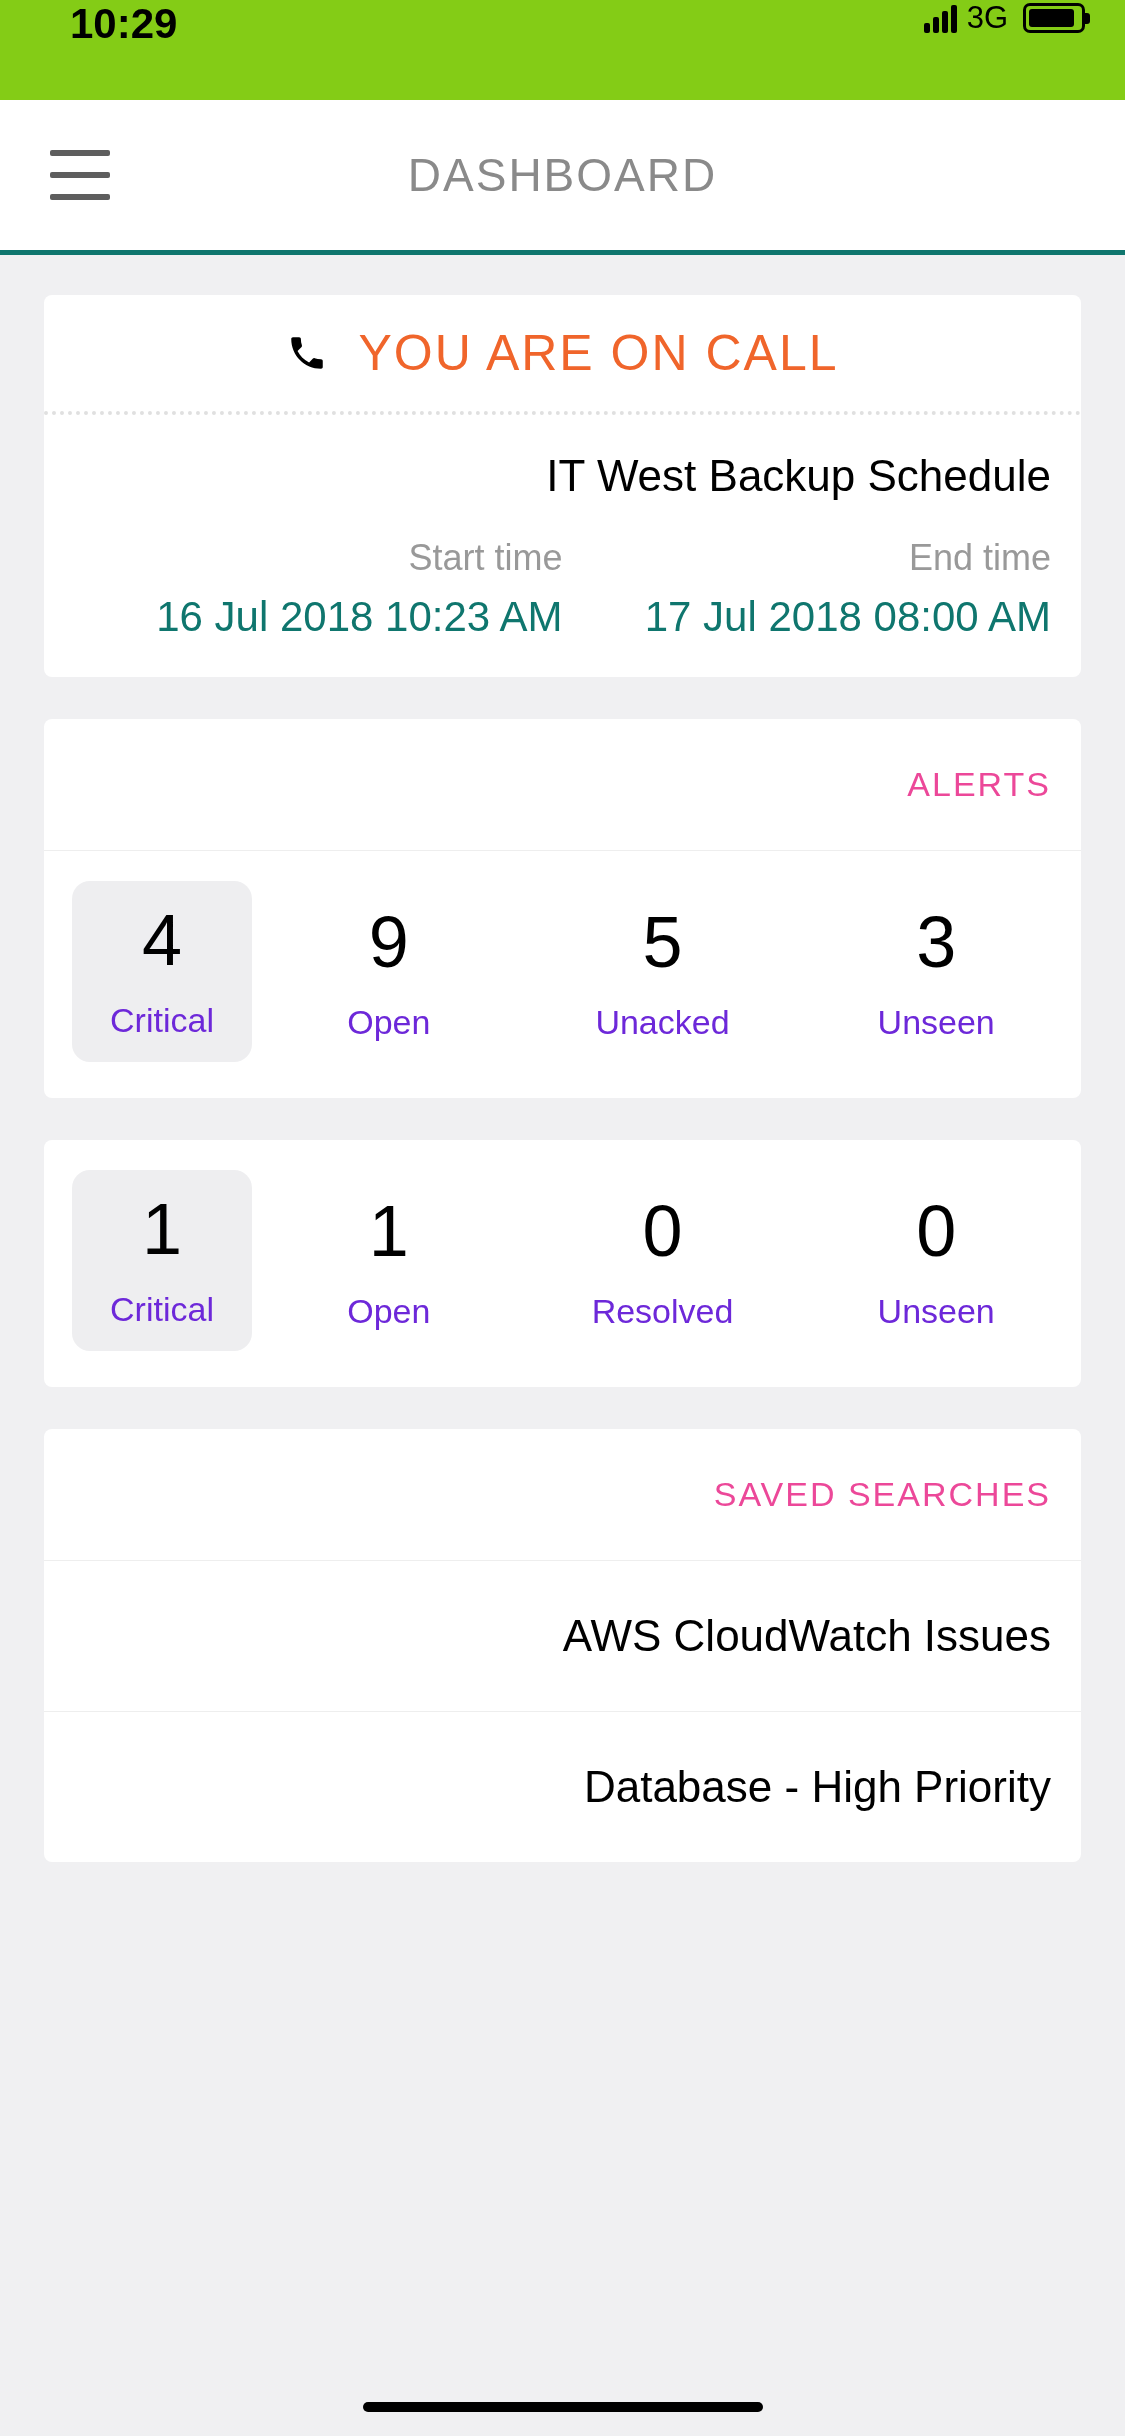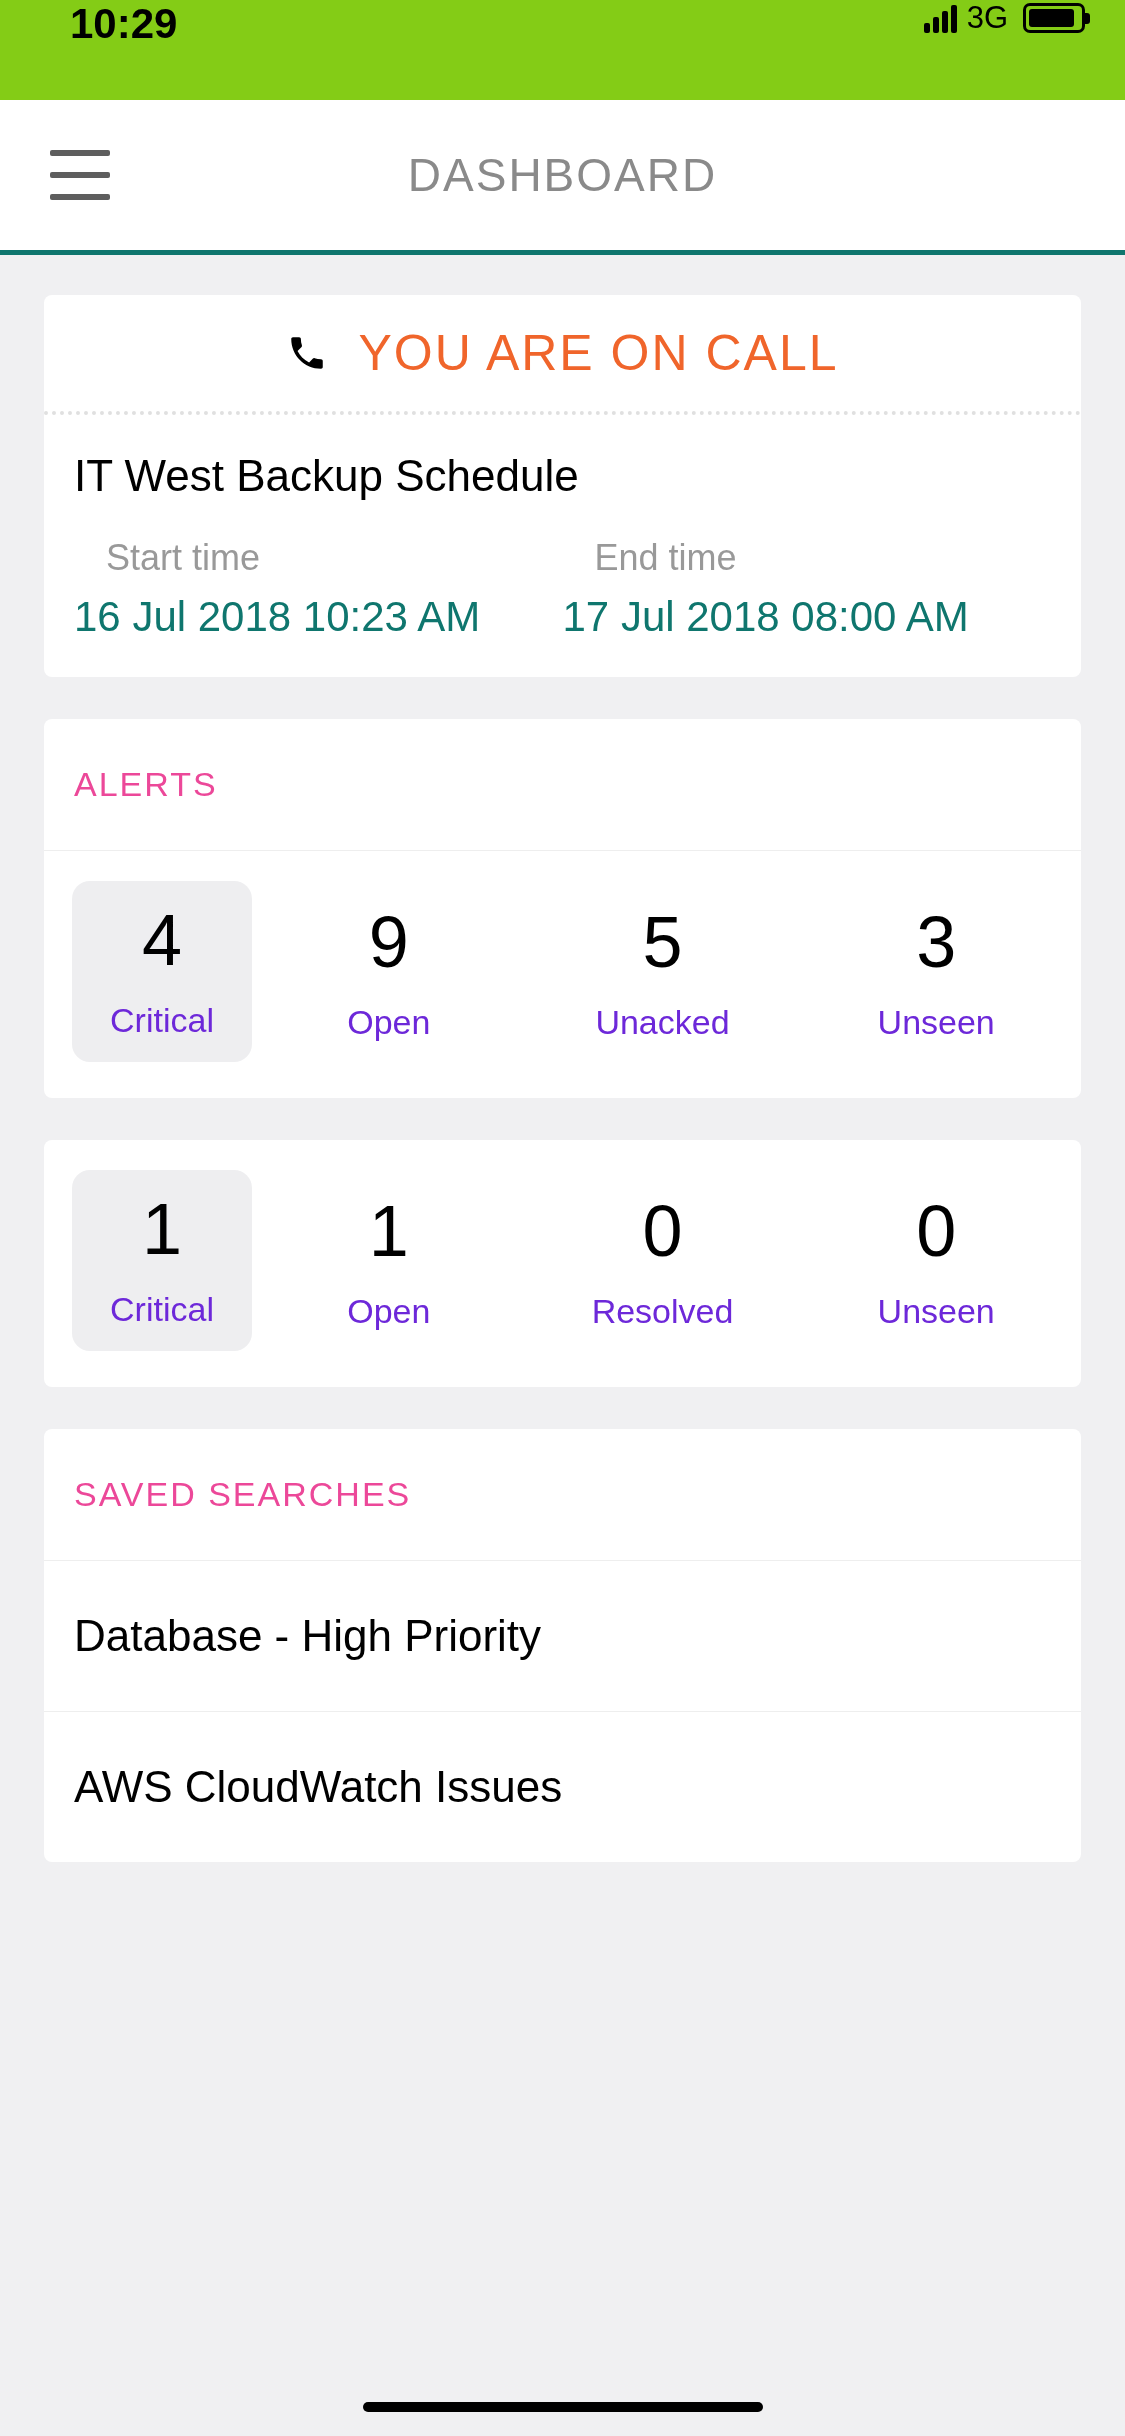--- a/index.html
+++ b/index.html
@@ -110,20 +110,21 @@
       letter-spacing: 2px;
     }
     .content {
       padding: 40px 44px 0;
     }
     .card {
       background: #fff;
       border-radius: 8px;
       margin-bottom: 42px;
       overflow: hidden;
+      text-align: right;
     }
     .oncall-banner {
       height: 120px;
       display: flex;
       align-items: center;
       justify-content: center;
       gap: 30px;
       border-bottom: 4px dotted #e0e0e0;
     }
     .phone-icon {
@@ -307,19 +308,19 @@
       </div>
       <div class="stat-item">
         <div class="stat-num">0</div>
         <div class="stat-label">Unseen</div>
       </div>
     </div>
   </div>
 
   <div class="card">
     <div class="section-header">SAVED SEARCHES</div>
+    <div class="search-item">AWS CloudWatch Issues</div>
     <div class="search-item">Database - High Priority</div>
-    <div class="search-item">AWS CloudWatch Issues</div>
   </div>
 
 </div>
 
 <div class="home-indicator"></div>
 
 </body></html>

